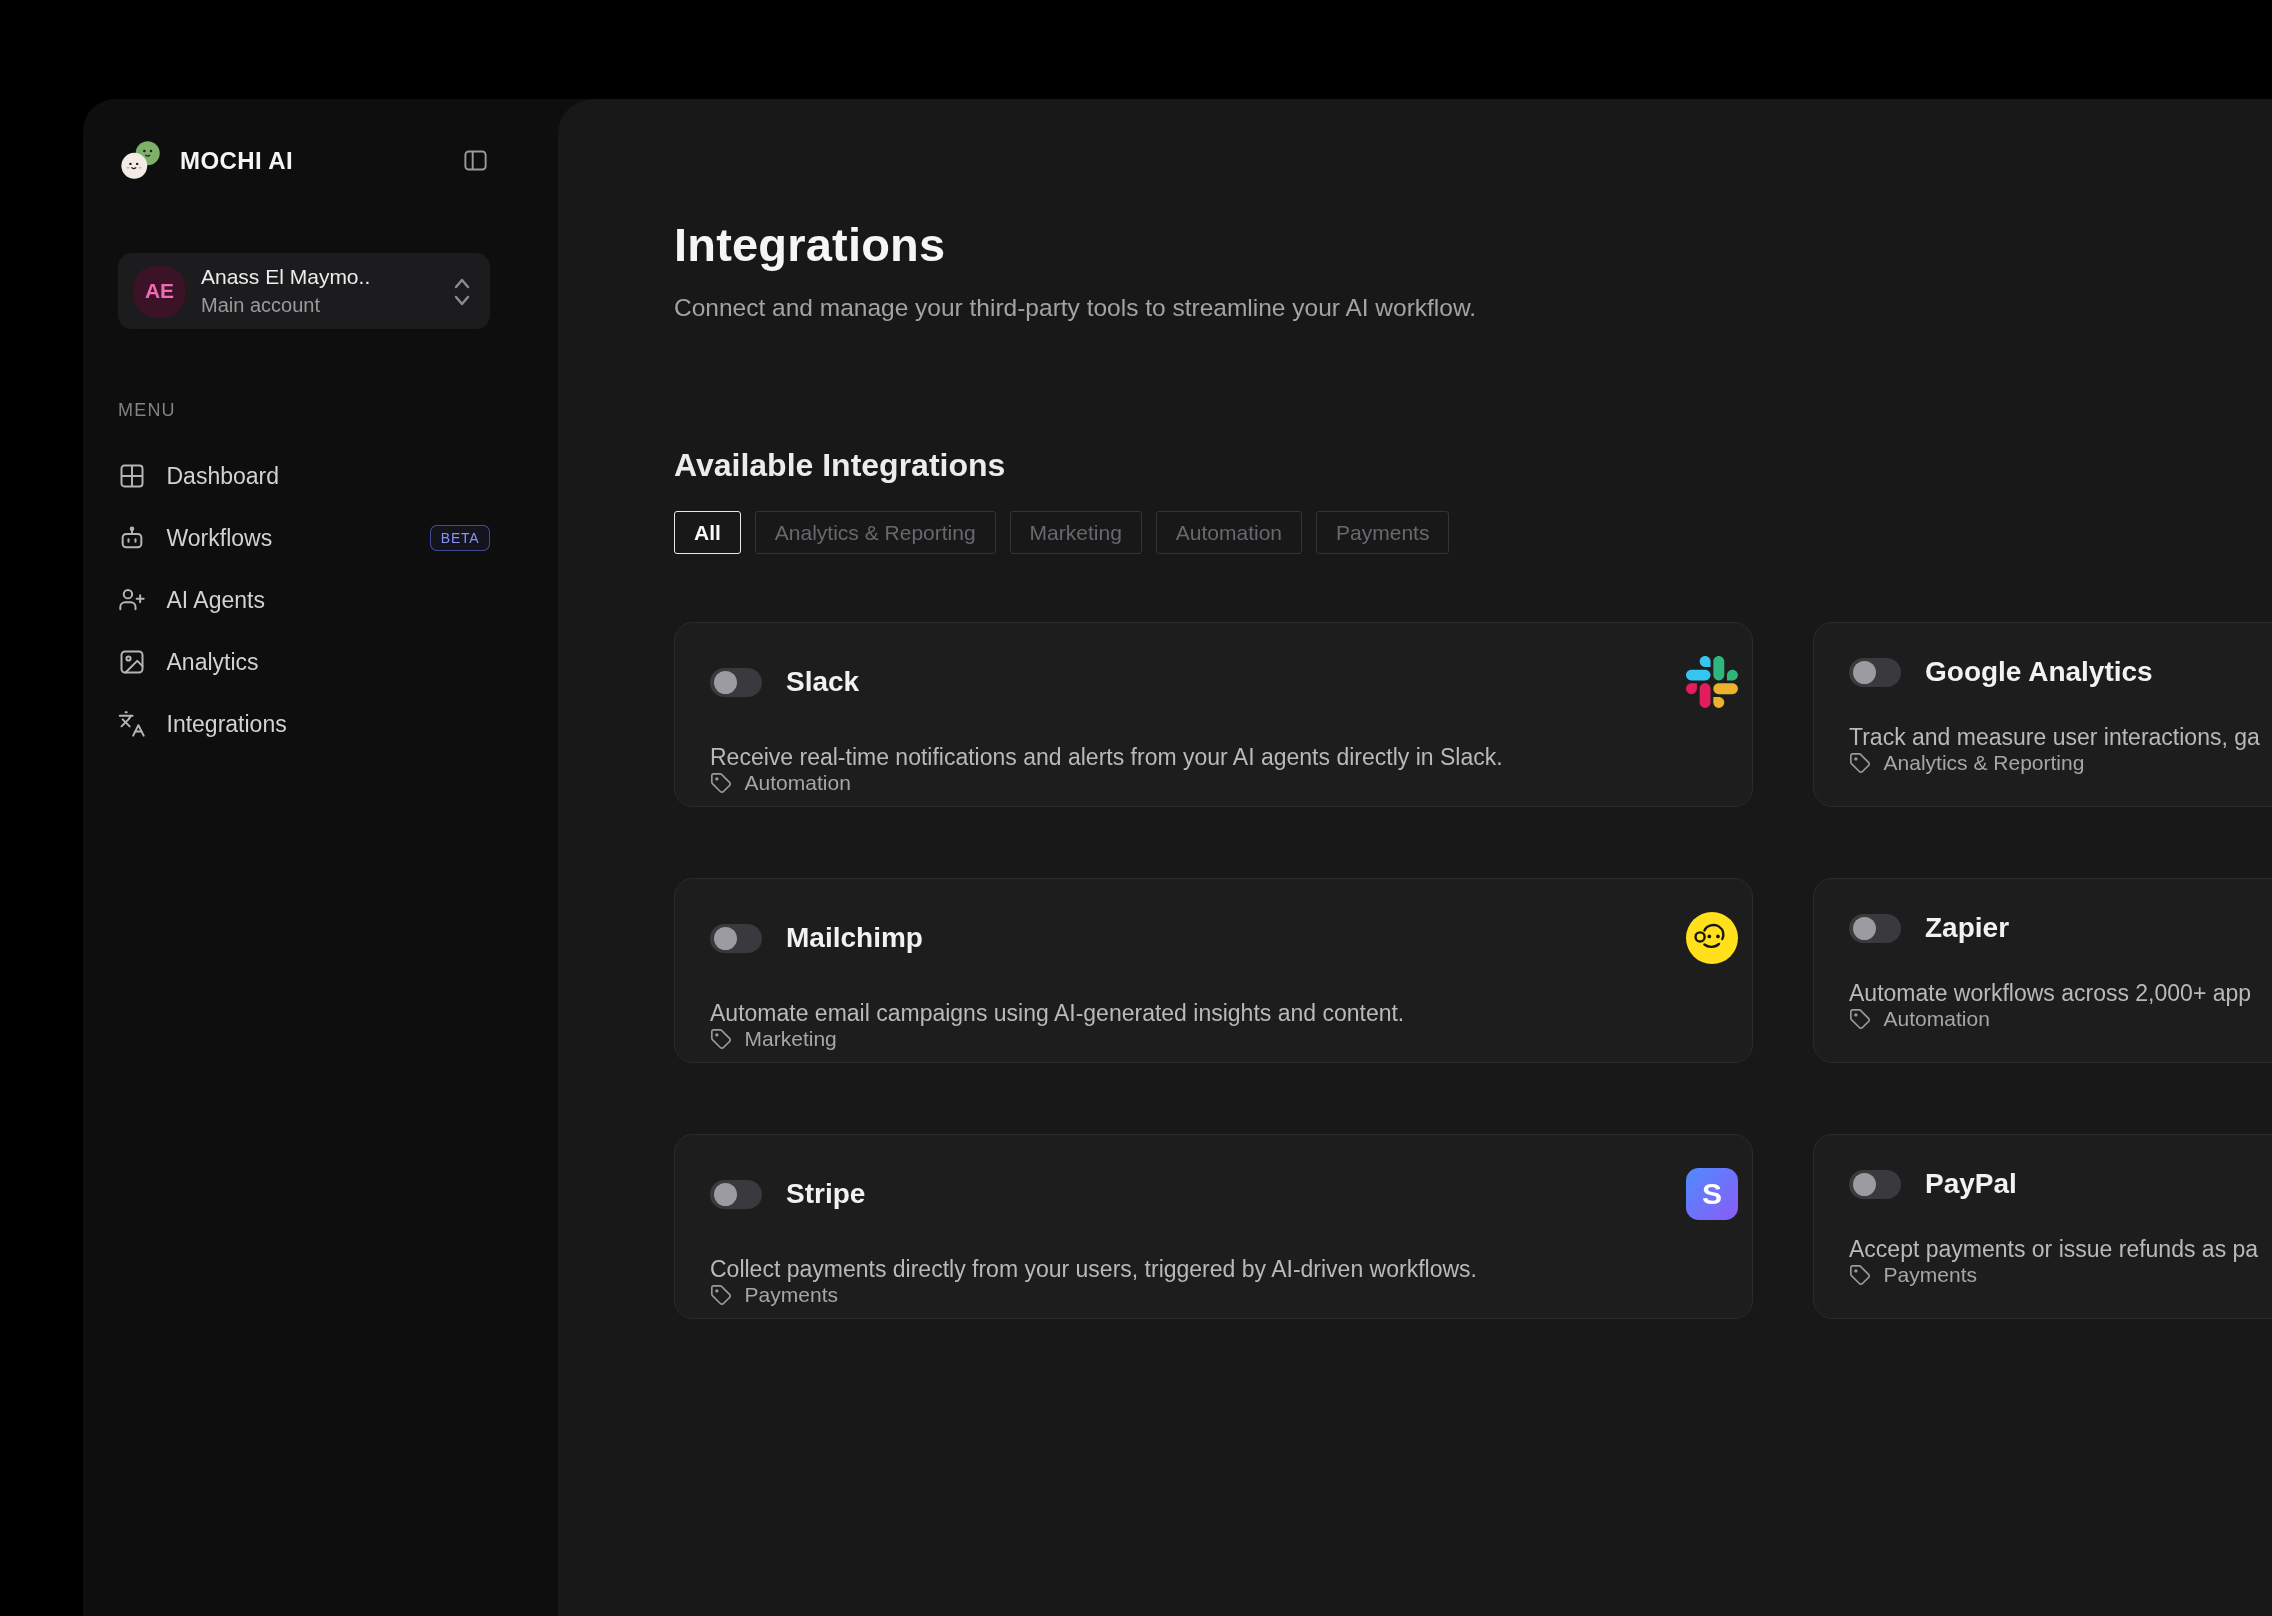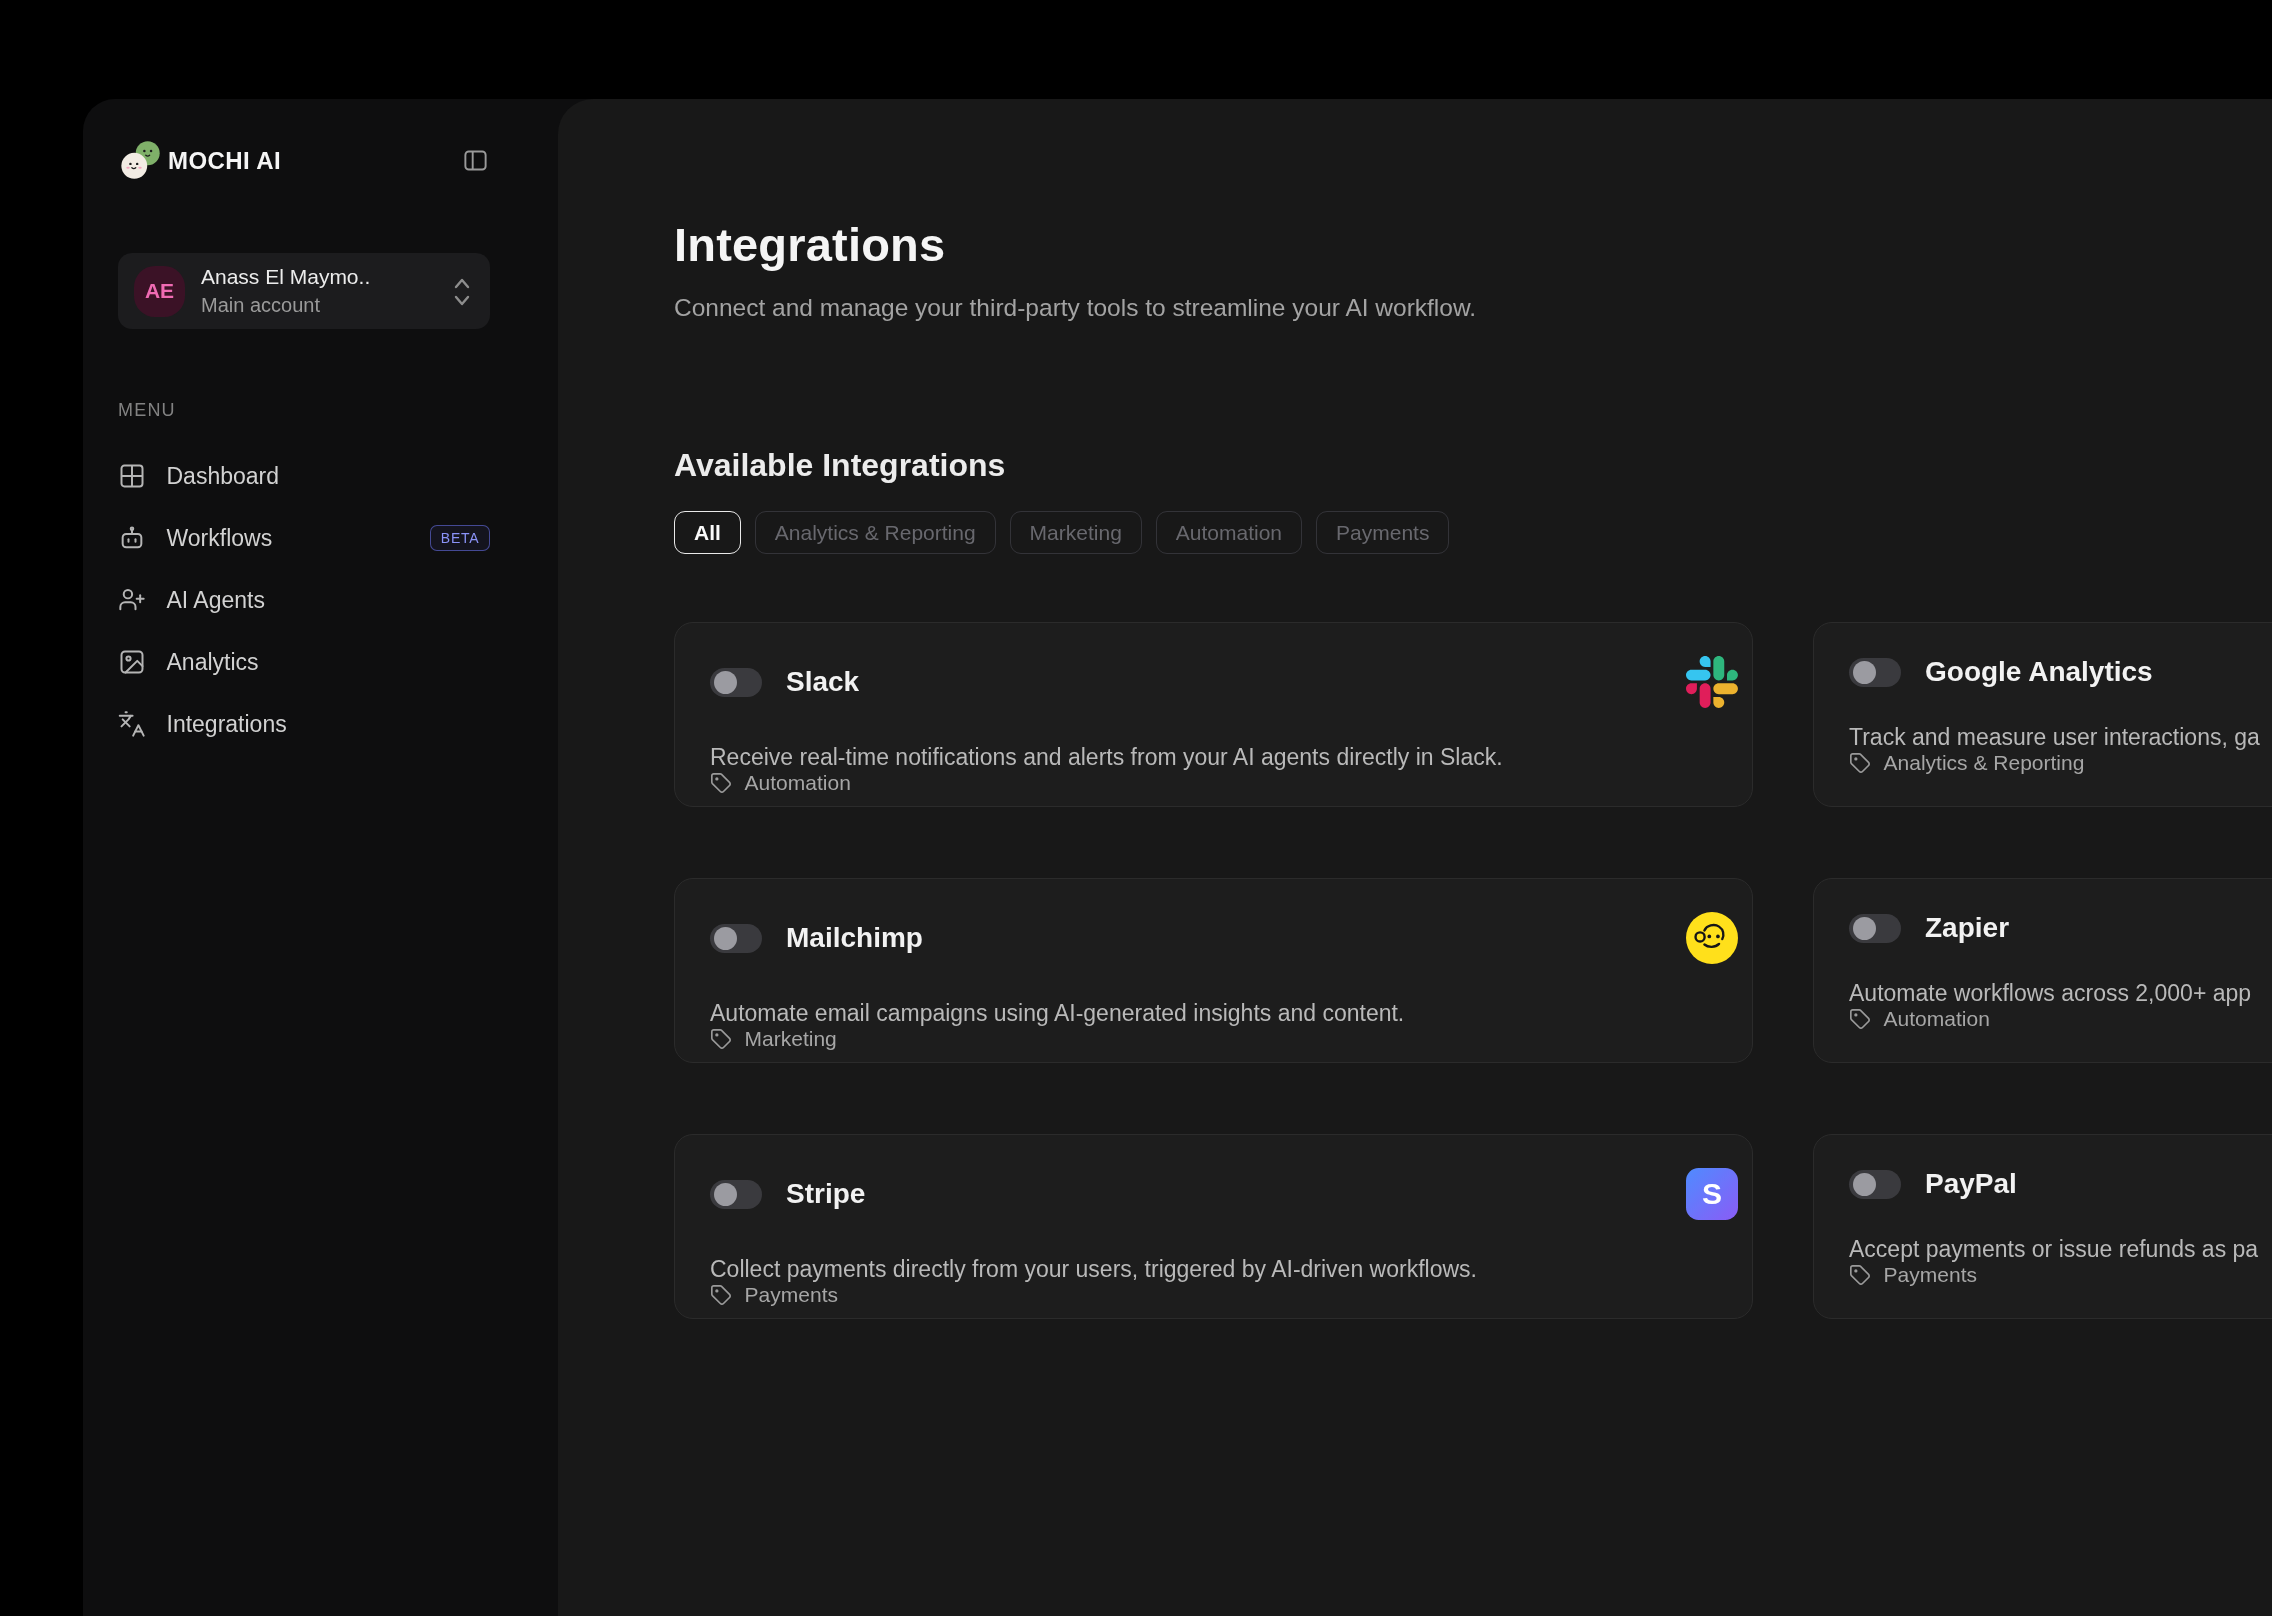--- a/index.html
+++ b/index.html
@@ -5,21 +5,21 @@
   * { margin:0; padding:0; box-sizing:border-box; }
   html,body { width:2273px; height:1616px; background:#000; overflow:hidden;
     font-family:"Liberation Sans","DejaVu Sans",sans-serif; }
 
   .window { position:absolute; left:83px; top:99px; right:0; bottom:0;
     background:#0e0e0f; border-top-left-radius:32px; display:flex; }
 
   
   .sidebar { width:475px; flex:none; padding:38px 68px 0 35px; }
 
-  .logo-row { display:flex; align-items:center; gap:4px; height:47px; }
+  .logo-row { display:flex; align-items:center; gap:16px; height:47px; }
   .logo-mark { width:46px; height:46px; flex:none; }
   .logo-title { font-size:24px; font-weight:800; color:#f5f5f5; letter-spacing:0.4px; }
   .collapse-btn { margin-left:auto; width:30px; height:30px; display:flex; align-items:center;
     justify-content:center; cursor:pointer; }
   .collapse-btn svg { width:27px; height:27px; }
 
   .account-card { margin-top:69px; height:76px; background:#1c1c1e; border-radius:14px;
     display:flex; align-items:center; gap:16px; padding:0 16px; cursor:pointer; }
   .account-avatar { width:51px; height:51px; border-radius:21px; background:#3b1226;
     color:#f06bb3; font-size:21px; font-weight:700; display:flex; align-items:center;
@@ -42,21 +42,21 @@
   
   .main { flex:1; background:#181818; border-top-left-radius:35px; padding:118px 0 0 116px;
     overflow:hidden; position:relative; }
 
   .page-title { font-size:47px; font-weight:600; color:#f5f5f5; letter-spacing:0.2px; }
   .page-subtitle { margin-top:22px; font-size:24.5px; color:#a3a3a3; }
 
   .section-title { margin-top:125px; font-size:32px; font-weight:700; color:#ececec; }
 
   .chips { margin-top:27px; display:flex; gap:14px; }
-  .chip { font-size:21px; padding:8.7px 19px; border-radius:11px; border:1.6px solid #333338;
+  .chip { font-size:21px; padding:8.7px 19px; border-radius:3px; border:1.6px solid #333338;
     color:#68686e; font-weight:500; cursor:pointer; background:transparent; }
   .chip.active { border-color:#e9e9e9; color:#fafafa; font-weight:700; }
 
   .cards-grid { margin-top:68px; display:grid; grid-template-columns:1079px 1079px;
     column-gap:60px; row-gap:71px; width:max-content; }
 
   .card { height:185px; background:#1d1d1d; border:1.6px solid #2b2b2b; border-radius:19px;
     padding:33px 14px 35px 35px; display:flex; flex-direction:column; }
   .card-head { display:flex; align-items:center; }
   .toggle { width:52px; height:29px; border-radius:788px; background:#3a3a3e; position:relative;

